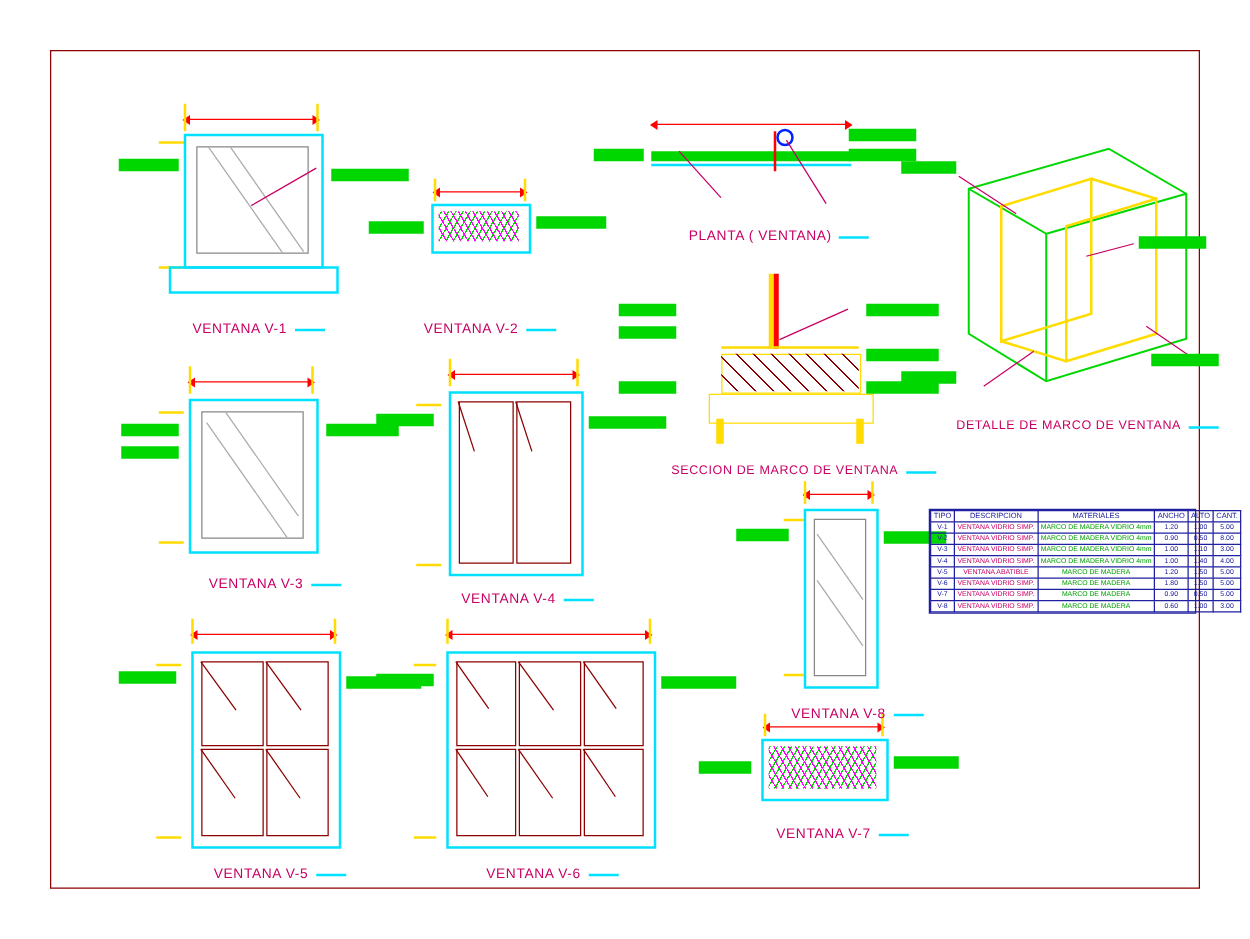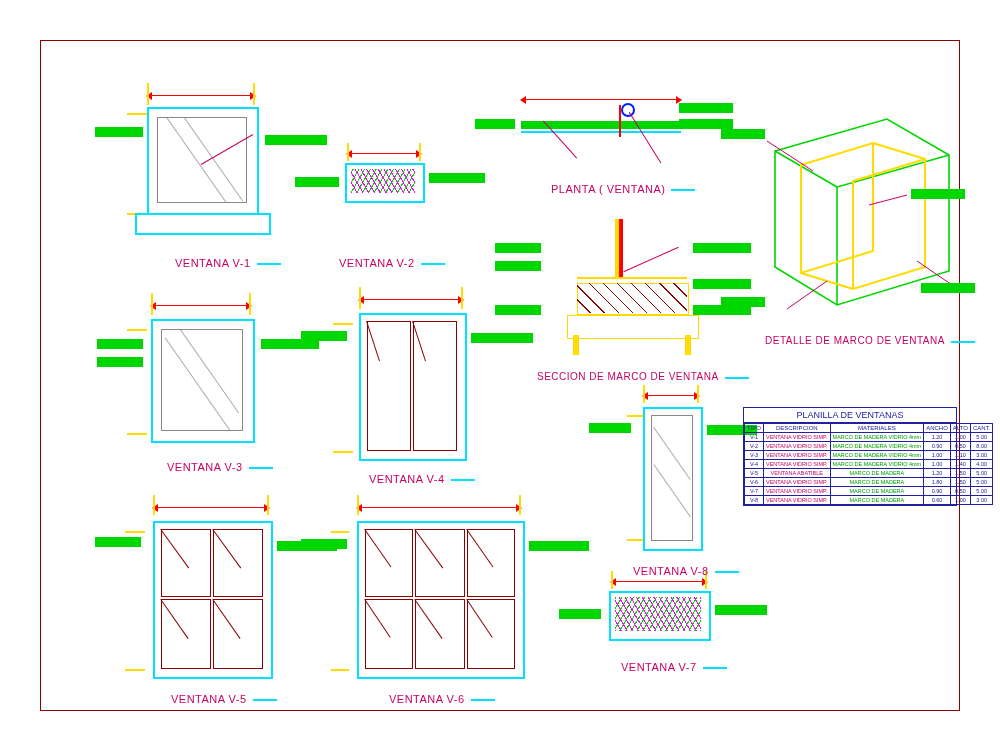--- a/index.html
+++ b/index.html
@@ -40,21 +40,21 @@
     <div class="tick" style="left:112px;top:-18px;height:22px"></div>
     <div class="tickh" style="left:-14px;top:12px;width:22px"></div>
     <div class="tickh" style="left:-14px;top:112px;width:22px"></div>
     <div class="frame" style="left:6px;top:6px;width:108px;height:104px"></div>
     <div class="glass" style="left:16px;top:16px;width:88px;height:84px"></div>
     <div class="frame" style="left:-6px;top:112px;width:132px;height:18px;border-color:#00e0ff"></div>
     <div class="tag" style="left:-46px;top:26px;width:48px"></div>
     <div class="tag" style="left:124px;top:34px;width:62px"></div>
     <div class="leader" style="left:56px;top:48px;width:60px;transform:rotate(-30deg)"></div>
   </div>
-  <div class="label" style="left:134px;top:216px">VENTANA V-1<span class="ul"></span></div>
+  <div class="label" style="left:113px;top:216px">VENTANA V-1<span class="ul"></span></div>
 
   <div style="position:absolute;left:296px;top:116px;width:110px;height:60px">
     <div class="dim-h" style="left:10px;top:-4px;width:74px"></div>
     <div class="tick" style="left:10px;top:-14px;height:18px"></div>
     <div class="tick" style="left:82px;top:-14px;height:18px"></div>
     <div class="frame" style="left:8px;top:6px;width:76px;height:36px"></div>
     <div class="hatch" style="left:14px;top:12px;width:64px;height:24px"></div>
     <div class="tag" style="left:-42px;top:20px;width:44px"></div>
     <div class="tag" style="left:92px;top:16px;width:56px"></div>
   </div>
@@ -212,21 +212,20 @@
       </g>
     </svg>
     <div class="tag" style="left:-36px;top:28px;width:44px"></div>
     <div class="tag" style="left:-36px;top:196px;width:44px"></div>
     <div class="tag" style="left:154px;top:88px;width:54px"></div>
     <div class="tag" style="left:164px;top:182px;width:54px"></div>
   </div>
   <div class="label" style="left:724px;top:294px;font-size:10px">DETALLE DE MARCO DE VENTANA<span class="ul"></span></div>
 
   <div class="table" style="left:702px;top:366px;width:212px">
-    <div class="hdr">PLANILLA   DE  VENTANAS</div>
     <table>
       <thead>
           <tr id="tbl-head">
             <td style="font-size: 6px;">TIPO</td>
             <td style="font-size: 6px;">DESCRIPCION</td>
             <td style="font-size: 6px;">MATERIALES</td>
             <td style="font-size: 6px;">ANCHO</td>
             <td style="font-size: 6px;">ALTO</td>
             <td style="font-size: 6px;">CANT.</td>
           </tr>

